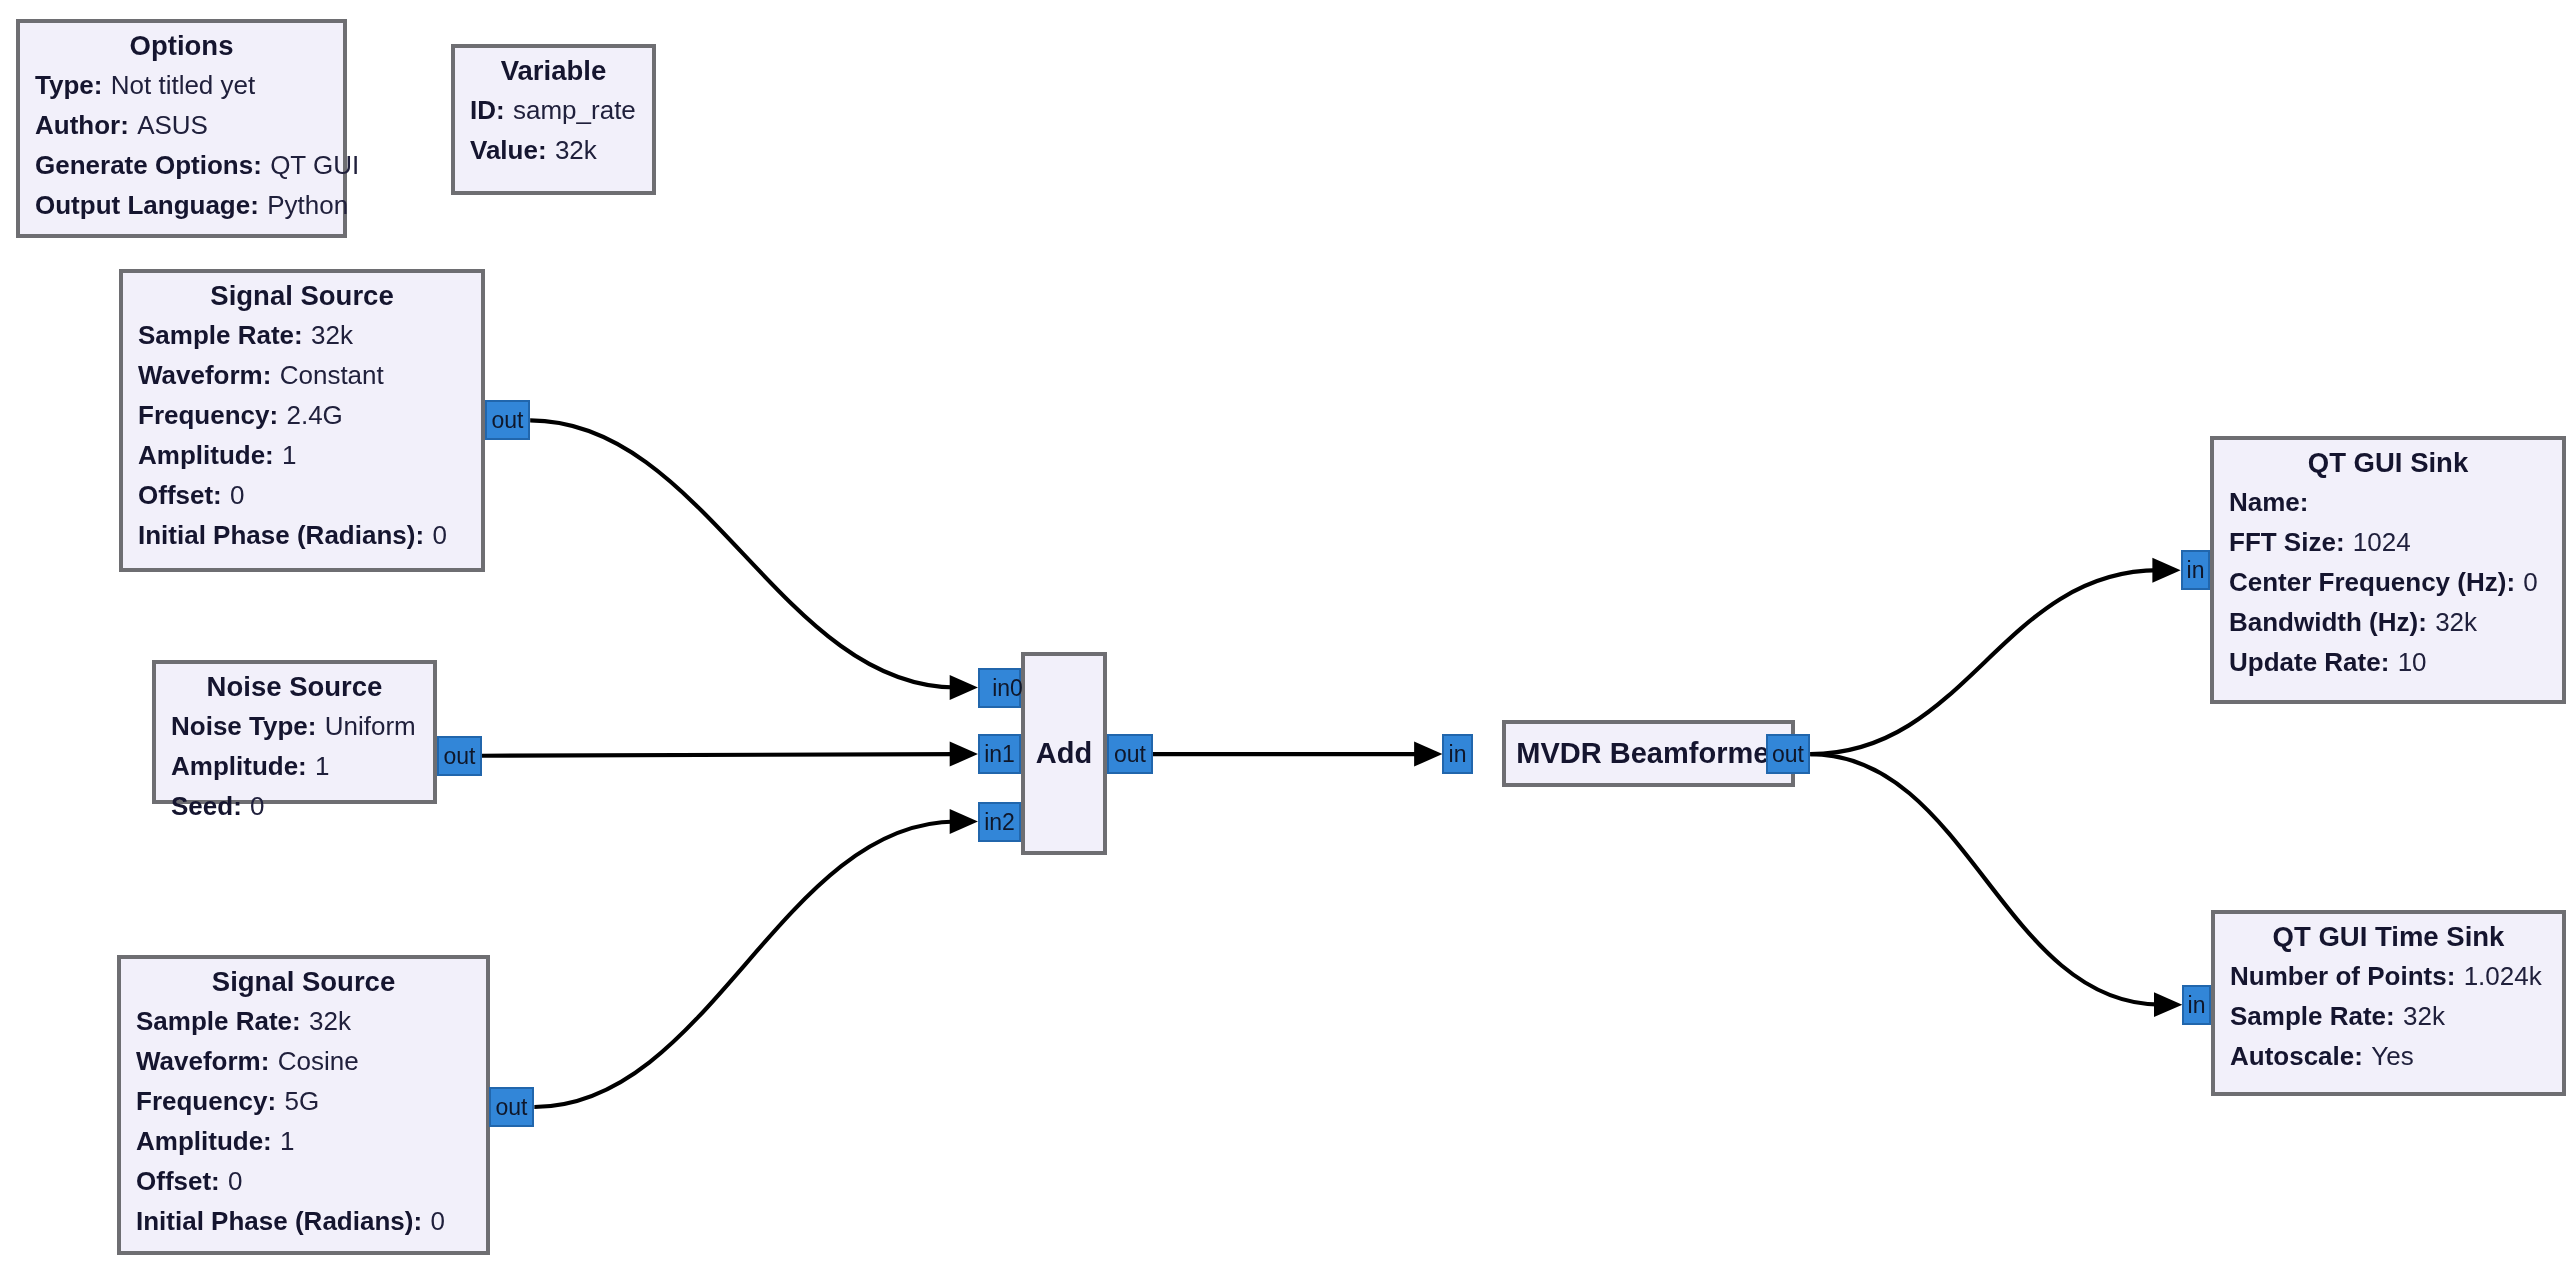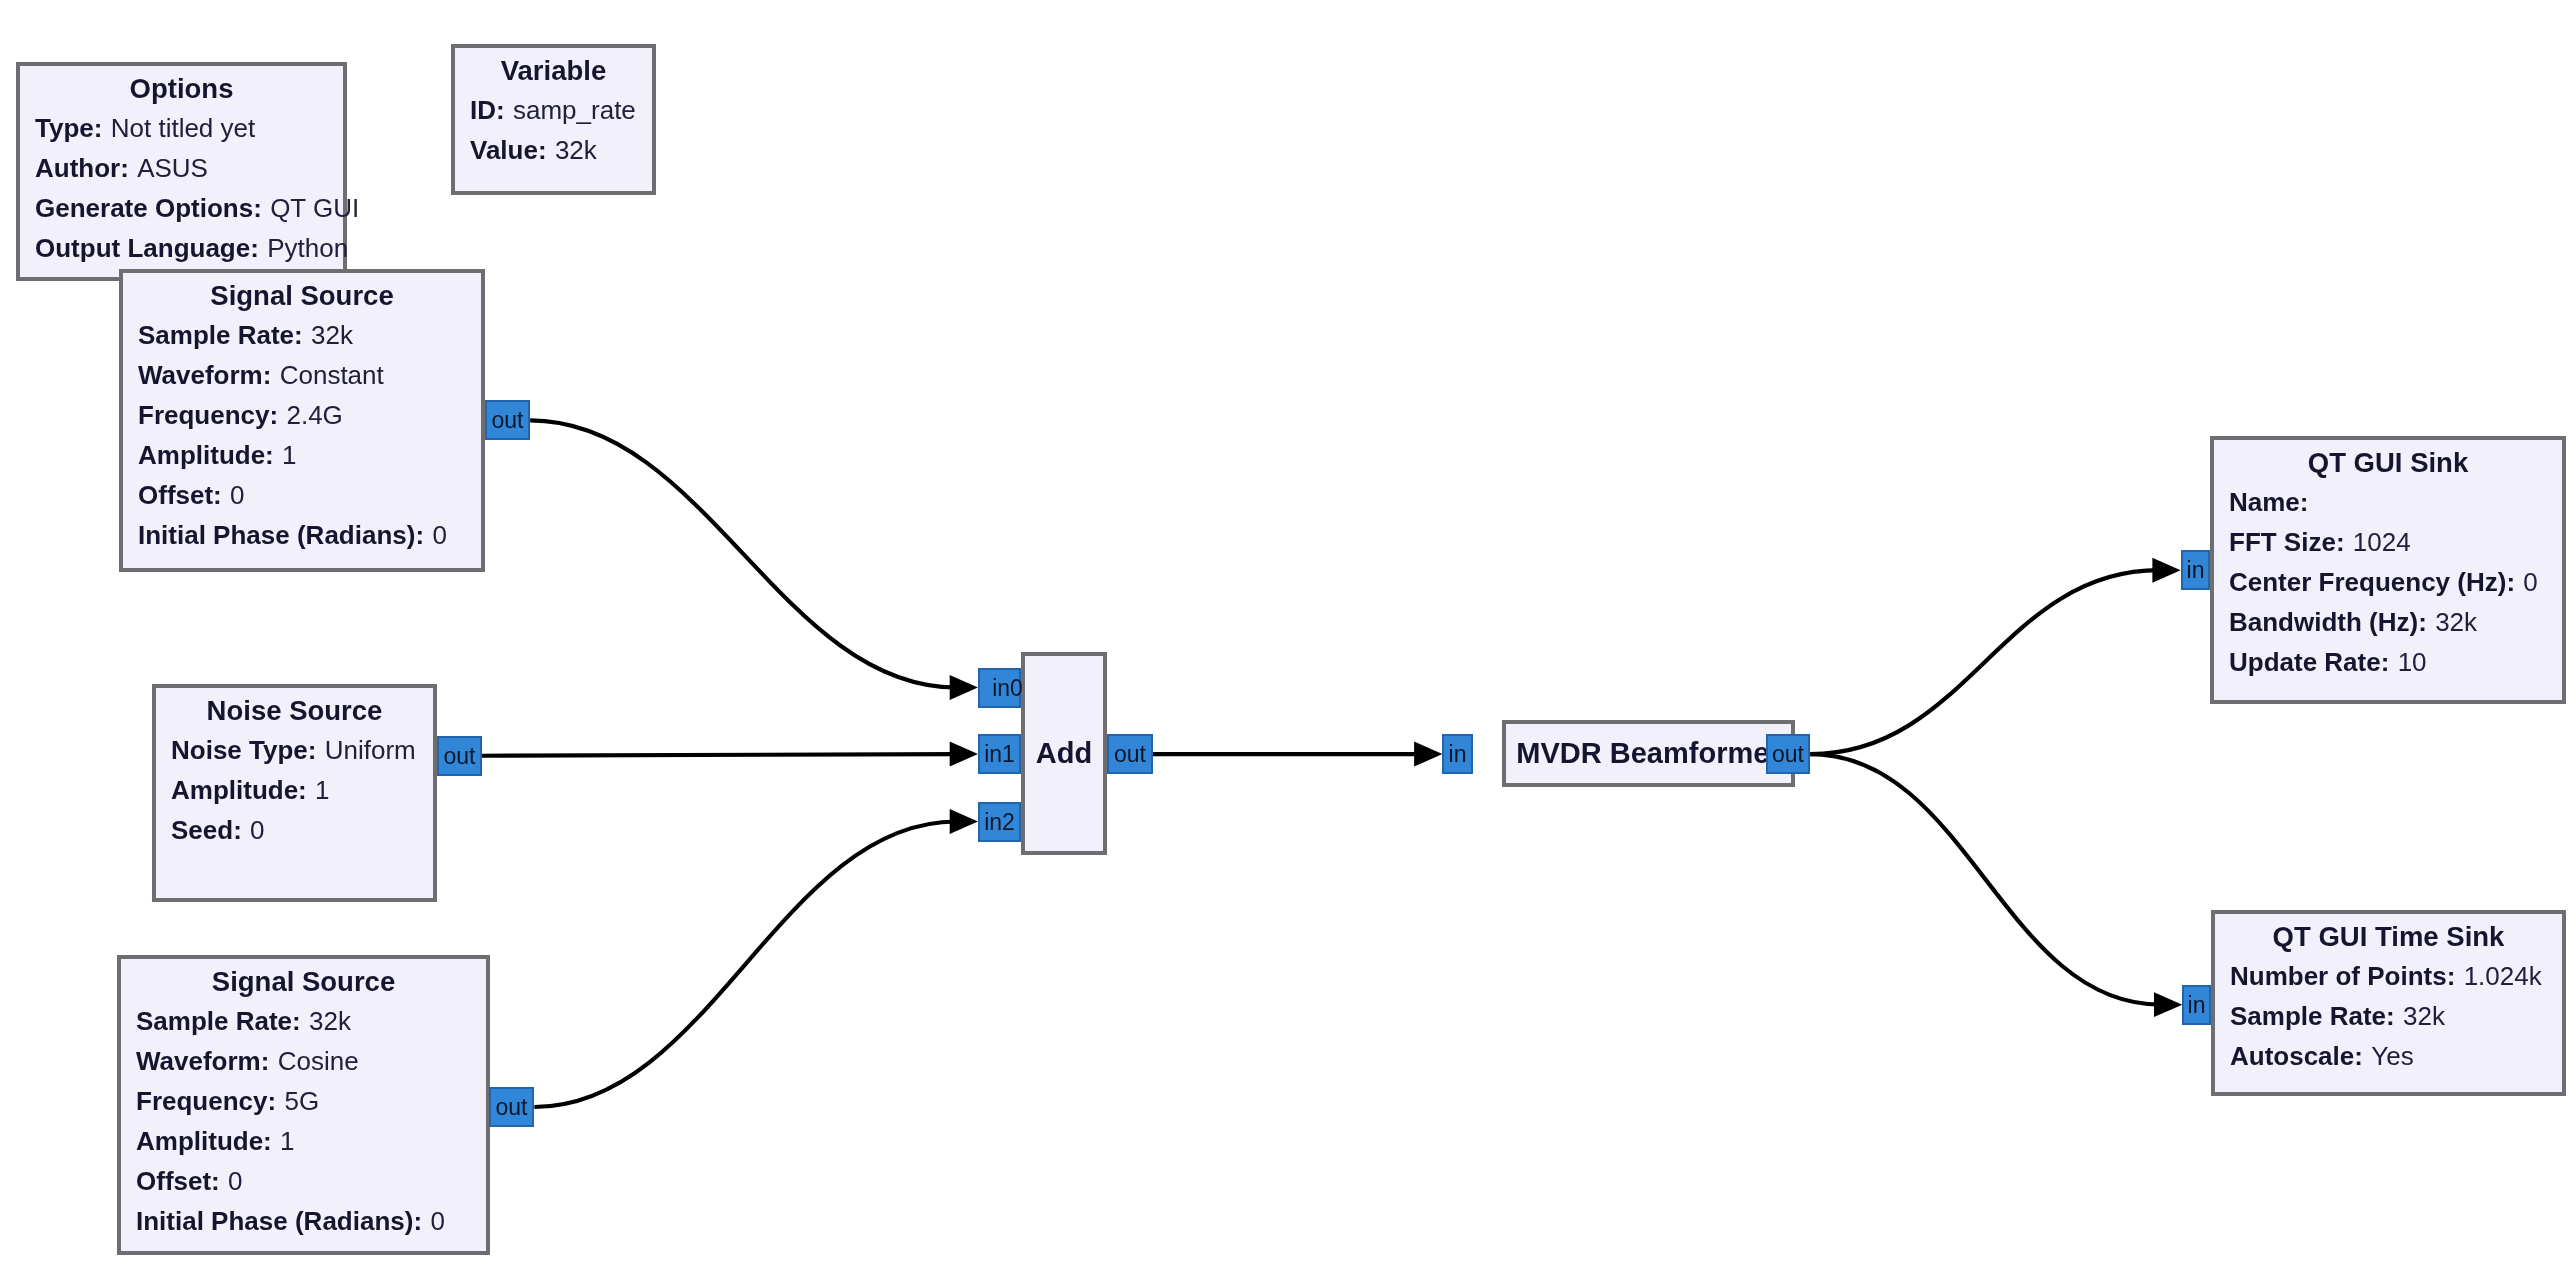--- a/index.html
+++ b/index.html
@@ -81,21 +81,21 @@
       <polygon points="1175,906 1141,891 1141,921" class="arrow"></polygon>
       <path d="M 642 1330 C 852 1330, 939 987, 1149 987" class="wire"></path>
       <polygon points="1175,987 1141,972 1141,1002" class="arrow"></polygon>
       <path d="M 1385 906 L 1707 906" class="wire"></path>
       <polygon points="1733,906 1699,891 1699,921" class="arrow"></polygon>
       <path d="M 2175 906 C 2363.55 906, 2405.45 685, 2594 685" class="wire"></path>
       <polygon points="2620,685 2586,670 2586,700" class="arrow"></polygon>
       <path d="M 2175 906 C 2364.45 906, 2406.55 1207, 2596 1207" class="wire"></path>
       <polygon points="2622,1207 2588,1192 2588,1222" class="arrow"></polygon>
     </svg>
-<div class="block" style="left: 16px; top: 19px; width: 331px; height: 219px; margin-top: 43px;">
+<div class="block" style="left: 16px; top: 19px; width: 331px; height: 219px;">
       <div class="block-title">Options</div>
       <div class="params">
         <div class="param-row"><span class="param-label">Type:</span><span class="param-value">Not titled yet</span></div>
         <div class="param-row"><span class="param-label">Author:</span><span class="param-value">ASUS</span></div>
         <div class="param-row"><span class="param-label">Generate Options:</span><span class="param-value">QT GUI</span></div>
         <div class="param-row"><span class="param-label">Output Language:</span><span class="param-value">Python</span></div>
       </div>
     </div>
     <div class="block" style="left: 451px; top: 44px; width: 205px; height: 151px;">
       <div class="block-title">Variable</div>
@@ -111,21 +111,21 @@
         <div class="param-row"><span class="param-label">Waveform:</span><span class="param-value">Constant</span></div>
         <div class="param-row"><span class="param-label">Frequency:</span><span class="param-value">2.4G</span></div>
         <div class="param-row"><span class="param-label">Amplitude:</span><span class="param-value">1</span></div>
         <div class="param-row"><span class="param-label">Offset:</span><span class="param-value">0</span></div>
         <div class="param-row"><span class="param-label">Initial Phase (Radians):</span><span class="param-value">0</span></div>
       </div>
     </div>
     <div class="port" style="left: 485px; top: 400px; width: 45px; height: 40px;">
       <span class="port-label">out</span>
     </div>
-    <div class="block" style="left: 152px; top: 660px; width: 285px; height: 218px; margin-top: 24px;">
+    <div class="block" style="left: 152px; top: 660px; width: 285px; height: 144px;">
       <div class="block-title">Noise Source</div>
       <div class="params">
         <div class="param-row"><span class="param-label">Noise Type:</span><span class="param-value">Uniform</span></div>
         <div class="param-row"><span class="param-label">Amplitude:</span><span class="param-value">1</span></div>
         <div class="param-row"><span class="param-label">Seed:</span><span class="param-value">0</span></div>
       </div>
     </div>
     <div class="port" style="left: 437px; top: 736px; width: 45px; height: 40px;">
       <span class="port-label">out</span>
     </div>

